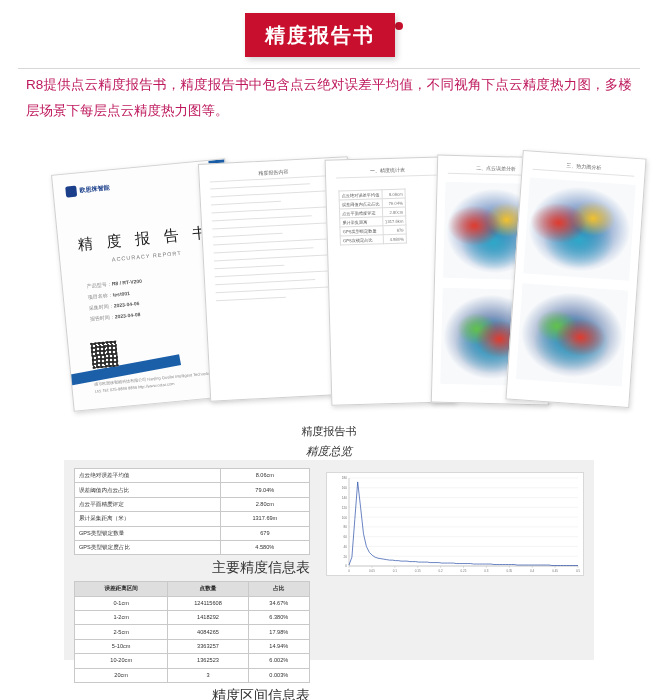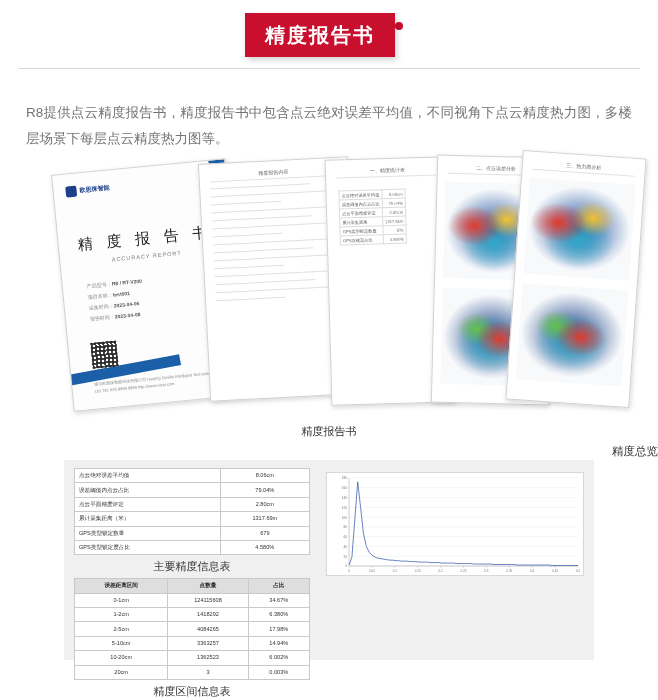--- a/index.html
+++ b/index.html
@@ -55,24 +55,24 @@
     left: 18px; right: 18px;
     top: 68px;
     height: 1px;
     background: #d8d8d8;
   }
 
   
   .intro {
     position: absolute;
     left: 26px; right: 26px;
-    top: 100px;
+    top: 72px;
     font-size: 13.5px;
     line-height: 26px;
-    color: #737373;
+    color: #be185d;
     text-align: justify;
   }
 
   
   .fan {
     position: absolute;
     left: 28px; top: 150px;
     width: 604px; height: 270px;
   }
   .sheet {
@@ -227,23 +227,24 @@
     left: 0; right: 0; top: 424px;
     text-align: center;
     font-size: 11px;
     color: #333;
   }
 
   
   .summary-title {
     position: absolute;
     left: 0; right: 0; top: 444px;
-    text-align: right;
+    text-align: center;
     font-size: 11.5px;
     color: #333;
+    font-style: italic;
   }
   .panel {
     position: absolute;
     left: 64px; top: 460px;
     width: 530px; height: 200px;
     background: #f0f0f0;
   }
   .panel .left {
     position: absolute;
     left: 10px; top: 8px;
@@ -268,22 +269,22 @@
   }
   table.data td.k { width: 62%; color: #333; }
   table.data td.v { text-align: center; color: #333; }
   table.data tr.hdr td {
     background: #dedede;
     text-align: center;
     font-weight: bold;
     color: #222;
   }
   .tbl-caption {
-    text-align: center;
-    font-size: 11px;
+    text-align: right;
+    font-size: 14px;
     color: #333;
     margin-top: 4px;
   }
   .right-text {
     font-size: 11px;
     line-height: 22px;
     color: #1a1a1a;
     padding: 6px 4px 0 2px;
   }
 

